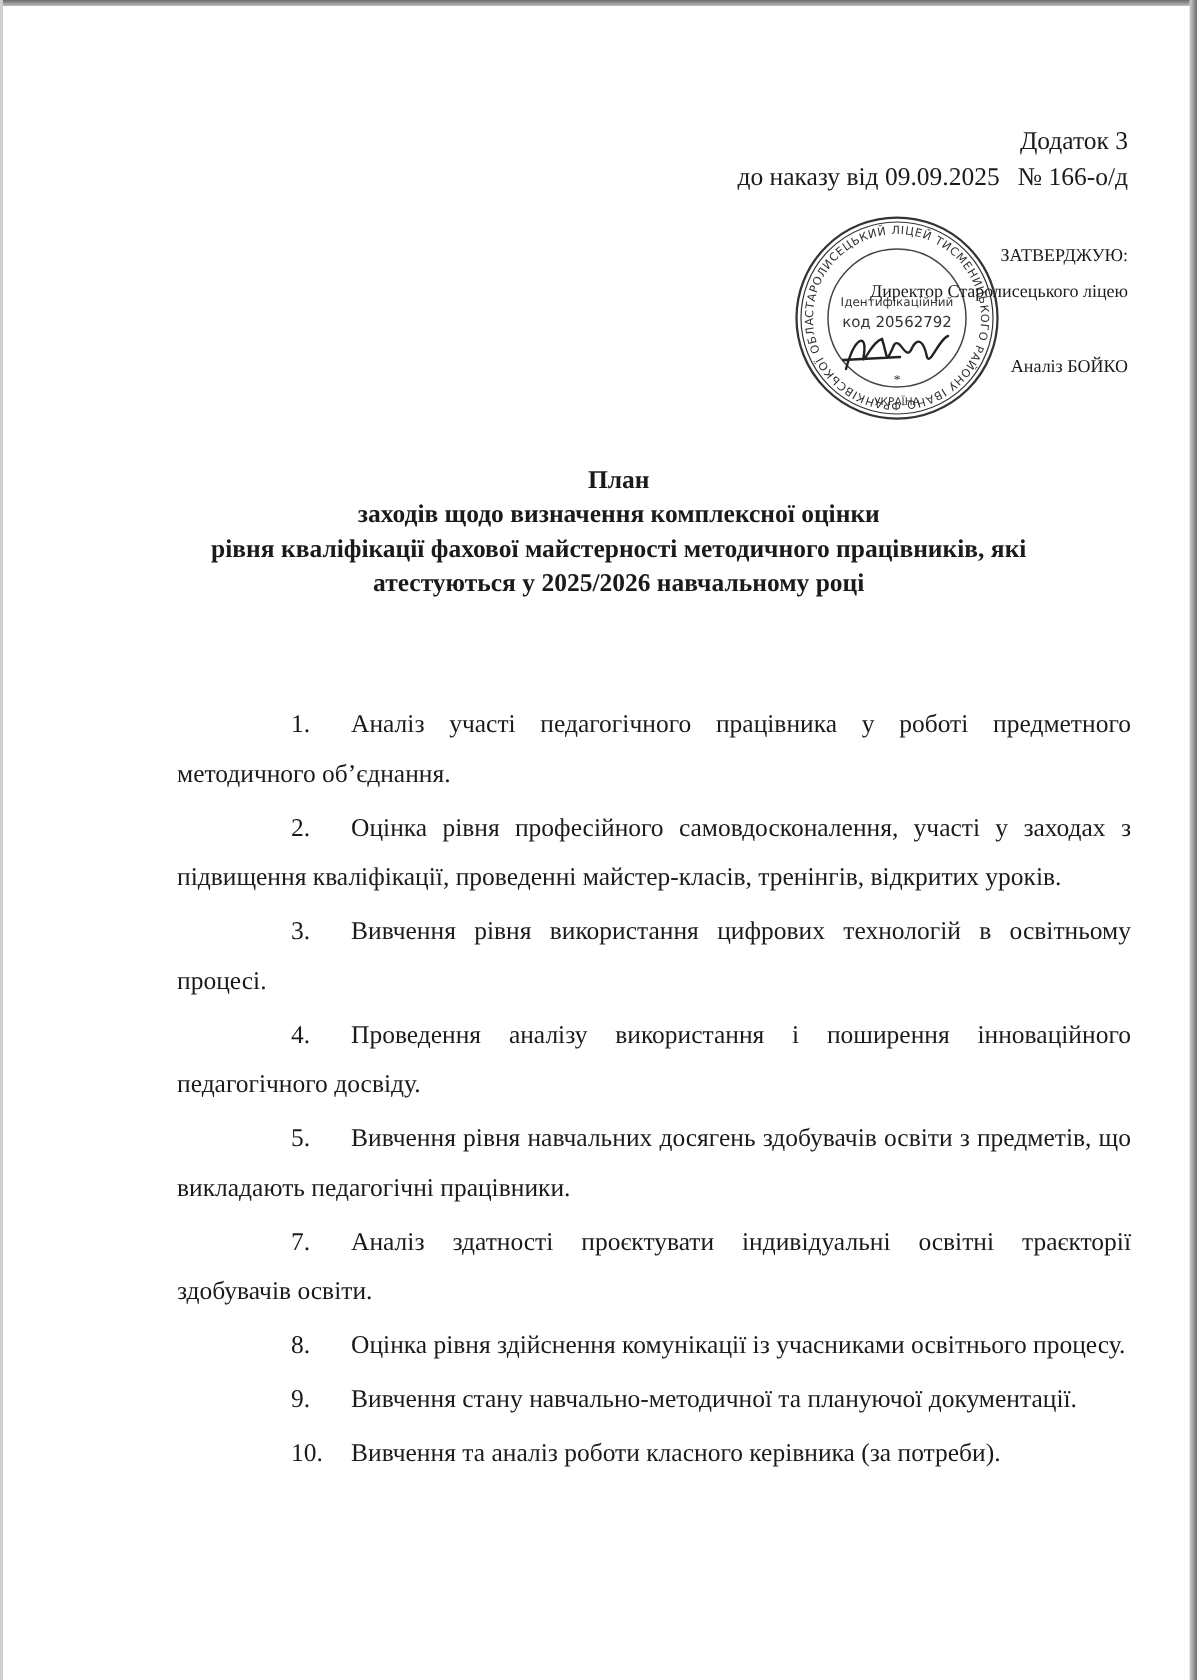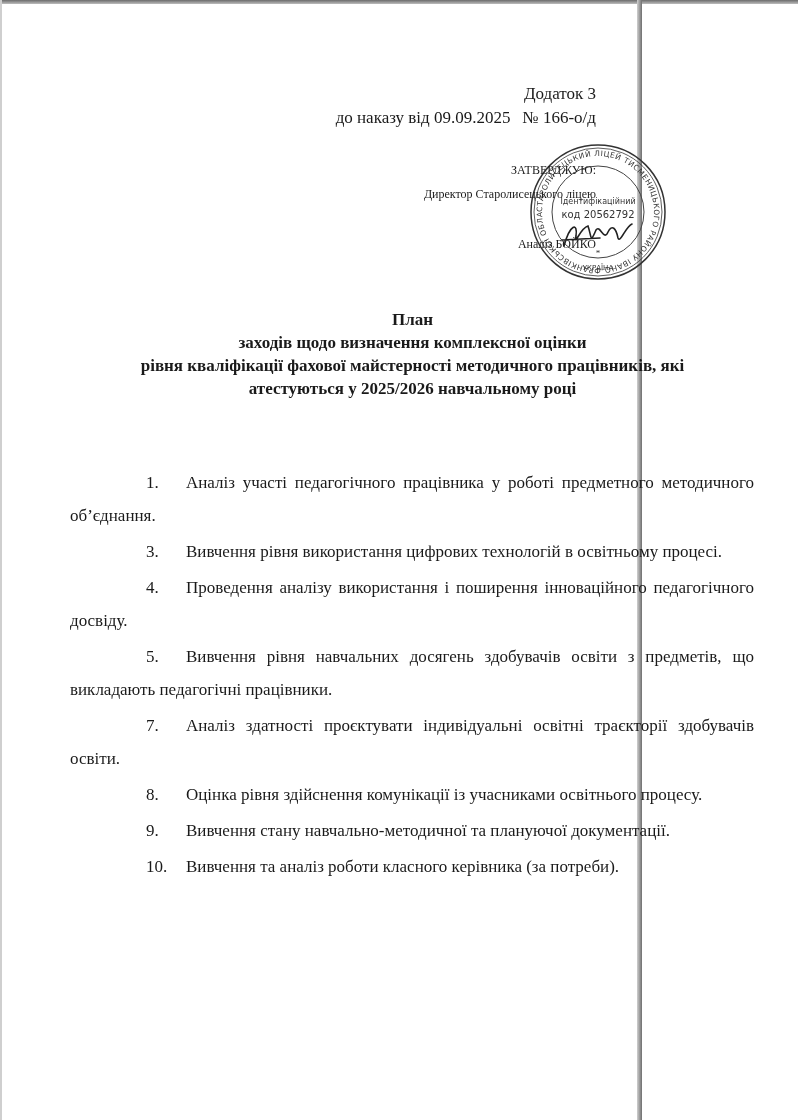--- a/index.html
+++ b/index.html
@@ -29,21 +29,21 @@
     }
     .scan-edge-left {
       position: absolute;
       left: 0; top: 0;
       width: 2px; height: 1120px;
       background: #cfcfcf;
     }
     .page {
       position: absolute;
       left: 0; top: 0;
-      width: 642px; height: 1120px;
+      width: 798px; height: 1120px;
     }
     .approval-block {
       position: absolute;
       right: 46px;
       top: 82px;
       text-align: right;
       font-size: 17px;
       line-height: 24px;
     }
     .appendix-title { display: block; }
@@ -89,20 +89,21 @@
       left: 70px;
       top: 466px;
       width: 684px;
       font-size: 17px;
       line-height: 33px;
     }
     .item {
       text-align: justify;
       text-indent: 76px;
       margin-bottom: 3px;
+      margin-left: 48px;
     }
     .item .num {
       display: inline-block;
       text-indent: 0;
       width: 40px;
       margin-left: 0;
     }
   </style>
 </head>
 <body>
@@ -147,20 +148,21 @@
 
   <div class="title-block">
     <span class="line">План</span>
     <span class="line">заходів щодо  визначення комплексної оцінки</span>
     <span class="line">рівня кваліфікації фахової майстерності методичного працівників, які</span>
     <span class="line">атестуються у 2025/2026 навчальному році</span>
   </div>
 
   <div class="items">
     <div class="item"><span class="num">1.</span><span>Аналіз участі педагогічного працівника у роботі предметного методичного об’єднання.</span></div>
+    <div class="item"><span class="num">2.</span><span>Оцінка рівня професійного самовдосконалення, участі у заходах з підвищення кваліфікації, проведенні майстер-класів, тренінгів, відкритих уроків.</span></div>
     <div class="item"><span class="num">3.</span><span>Вивчення рівня використання цифрових технологій в освітньому процесі.</span></div>
     <div class="item"><span class="num">4.</span><span>Проведення аналізу використання і поширення інноваційного педагогічного досвіду.</span></div>
     <div class="item"><span class="num">5.</span><span>Вивчення рівня навчальних досягень здобувачів освіти з предметів, що викладають педагогічні працівники.</span></div>
     <div class="item"><span class="num">7.</span><span>Аналіз здатності проєктувати індивідуальні освітні траєкторії здобувачів освіти.</span></div>
     <div class="item"><span class="num">8.</span><span>Оцінка рівня здійснення комунікації із учасниками освітнього процесу.</span></div>
     <div class="item"><span class="num">9.</span><span>Вивчення стану навчально-методичної та плануючої документації.</span></div>
     <div class="item"><span class="num">10.</span><span>Вивчення та аналіз роботи класного керівника (за потреби).</span></div>
   </div>
 </div>
 

